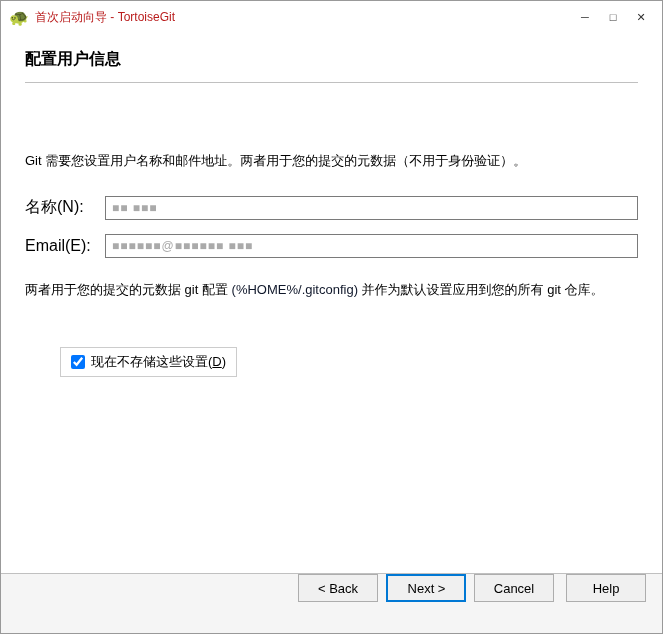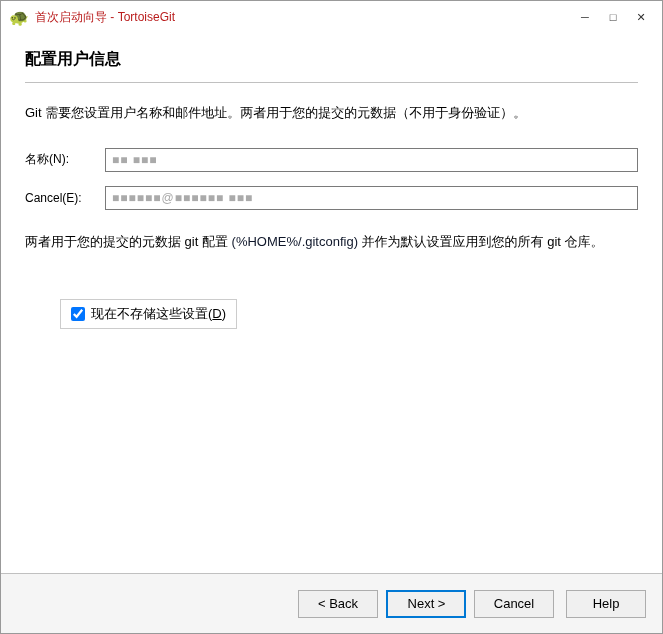--- a/index.html
+++ b/index.html
@@ -92,31 +92,32 @@
       height: 1px;
       background: #c0c0c0;
       margin-bottom: 20px;
     }
 
     .description {
       font-size: 13px;
       color: #000;
       line-height: 1.6;
       margin-bottom: 24px;
+      margin-top: 48px;
     }
 
     .form-row {
       display: flex;
       align-items: center;
       margin-bottom: 14px;
     }
 
     .form-label {
       width: 80px;
-      font-size: 12px;
+      font-size: 16px;
       color: #000;
       flex-shrink: 0;
     }
 
     .form-input {
       flex: 1;
       height: 24px;
       border: 1px solid #7a7a7a;
       padding: 2px 6px;
       font-size: 13px;
@@ -151,21 +152,20 @@
       margin-right: 6px;
       width: 14px;
       height: 14px;
       cursor: pointer;
     }
 
     .footer {
       height: 60px;
       border-top: 1px solid #c0c0c0;
       display: flex;
-      align-items: center;
       justify-content: flex-end;
       padding: 0 16px;
       gap: 8px;
       flex-shrink: 0;
       background: #f5f5f5;
     }
 
     .footer-btn {
       min-width: 80px;
       height: 28px;
@@ -209,21 +209,21 @@
     <div class="divider"></div>
 
     <div class="description">Git 需要您设置用户名称和邮件地址。两者用于您的提交的元数据（不用于身份验证）。</div>
 
     <div class="form-row">
       <label class="form-label">名称(N):</label>
       <input type="text" class="form-input" value="■■ ■■■" style="color: rgb(170, 170, 170); font-size: 12px; letter-spacing: 1px;">
     </div>
 
     <div class="form-row">
-      <label class="form-label">Cancel(E):</label>
+      <label class="form-label">Email(E):</label>
       <input type="text" class="form-input" value="■■■■■■@■■■■■■ ■■■" style="color: rgb(170, 170, 170); font-size: 12px; letter-spacing: 1px;">
     </div>
 
     <div class="note-text">
       <span>两者用于您的提交的元数据 git 配置 </span><span class="highlight">(%HOME%/.gitconfig)</span><span> 并作为默认设置应用到您的所有 git 仓库。</span>
     </div>
 
     <div style="margin-top: 16px; padding-left: 35px;">
       <label class="checkbox-row" style="cursor:pointer; border: 1px solid #ccc; padding: 5px 10px; display: inline-flex; align-items: center;">
         <input type="checkbox" checked="" style="margin-right: 6px;">

